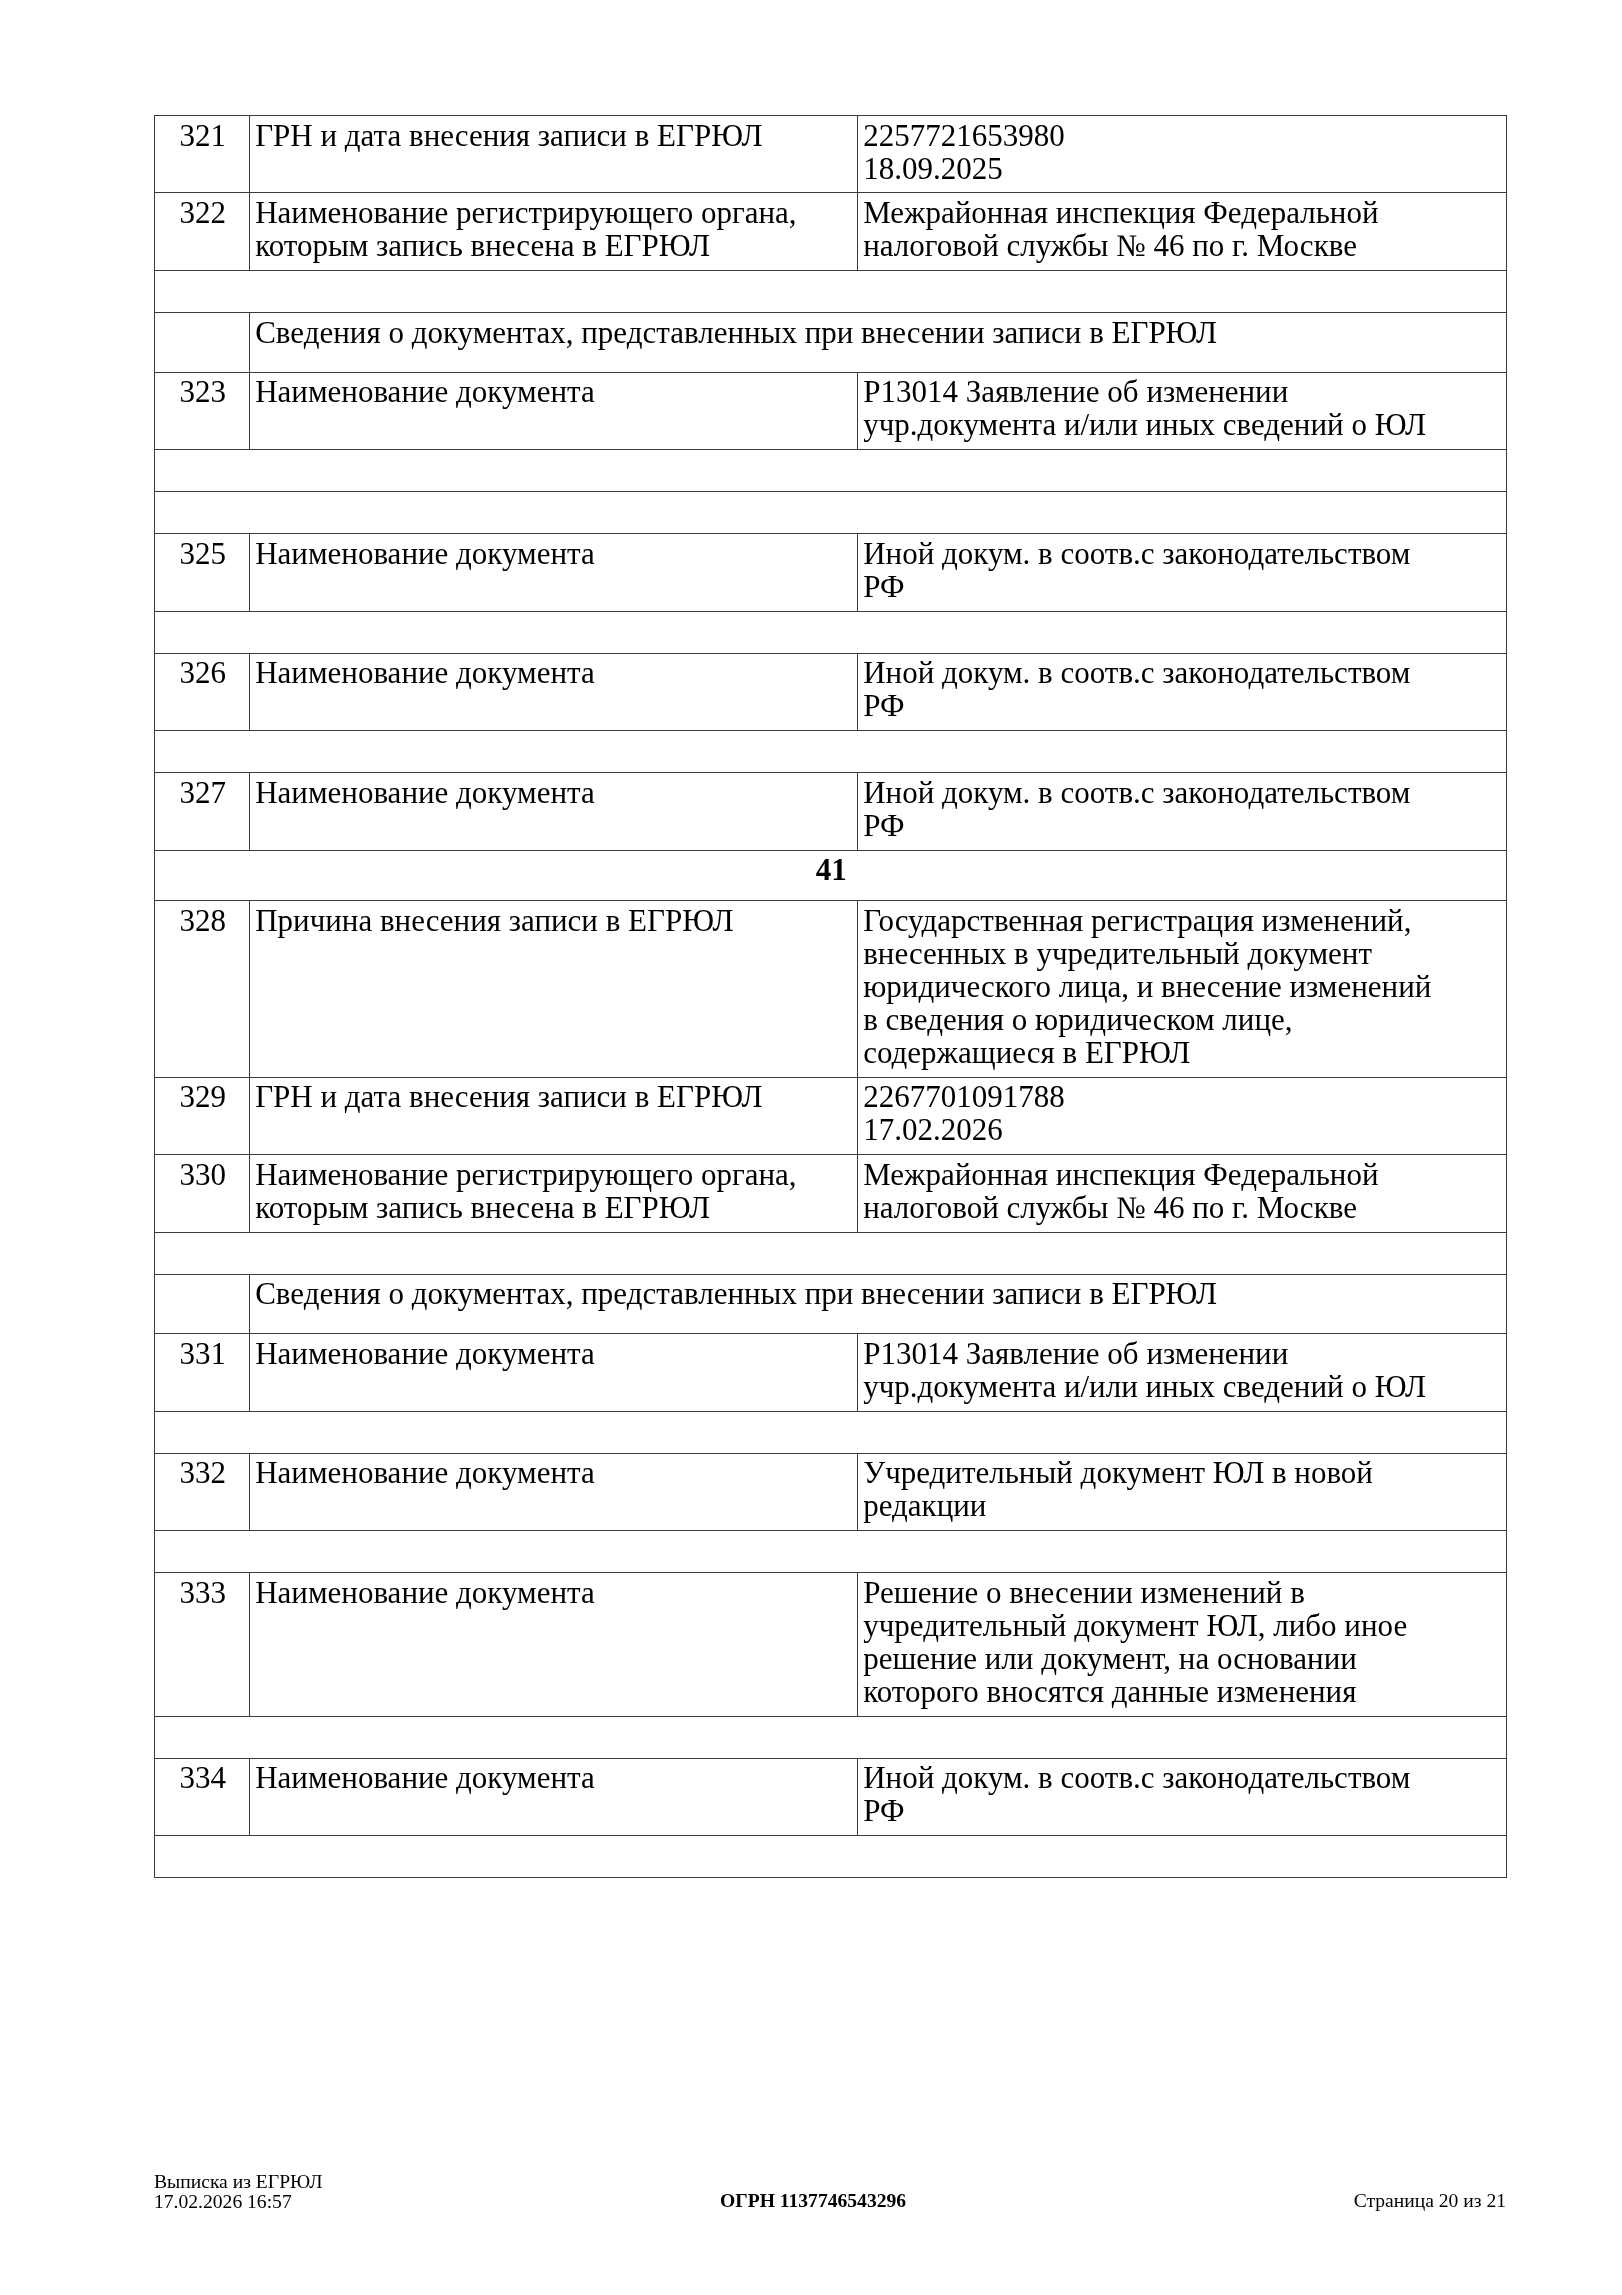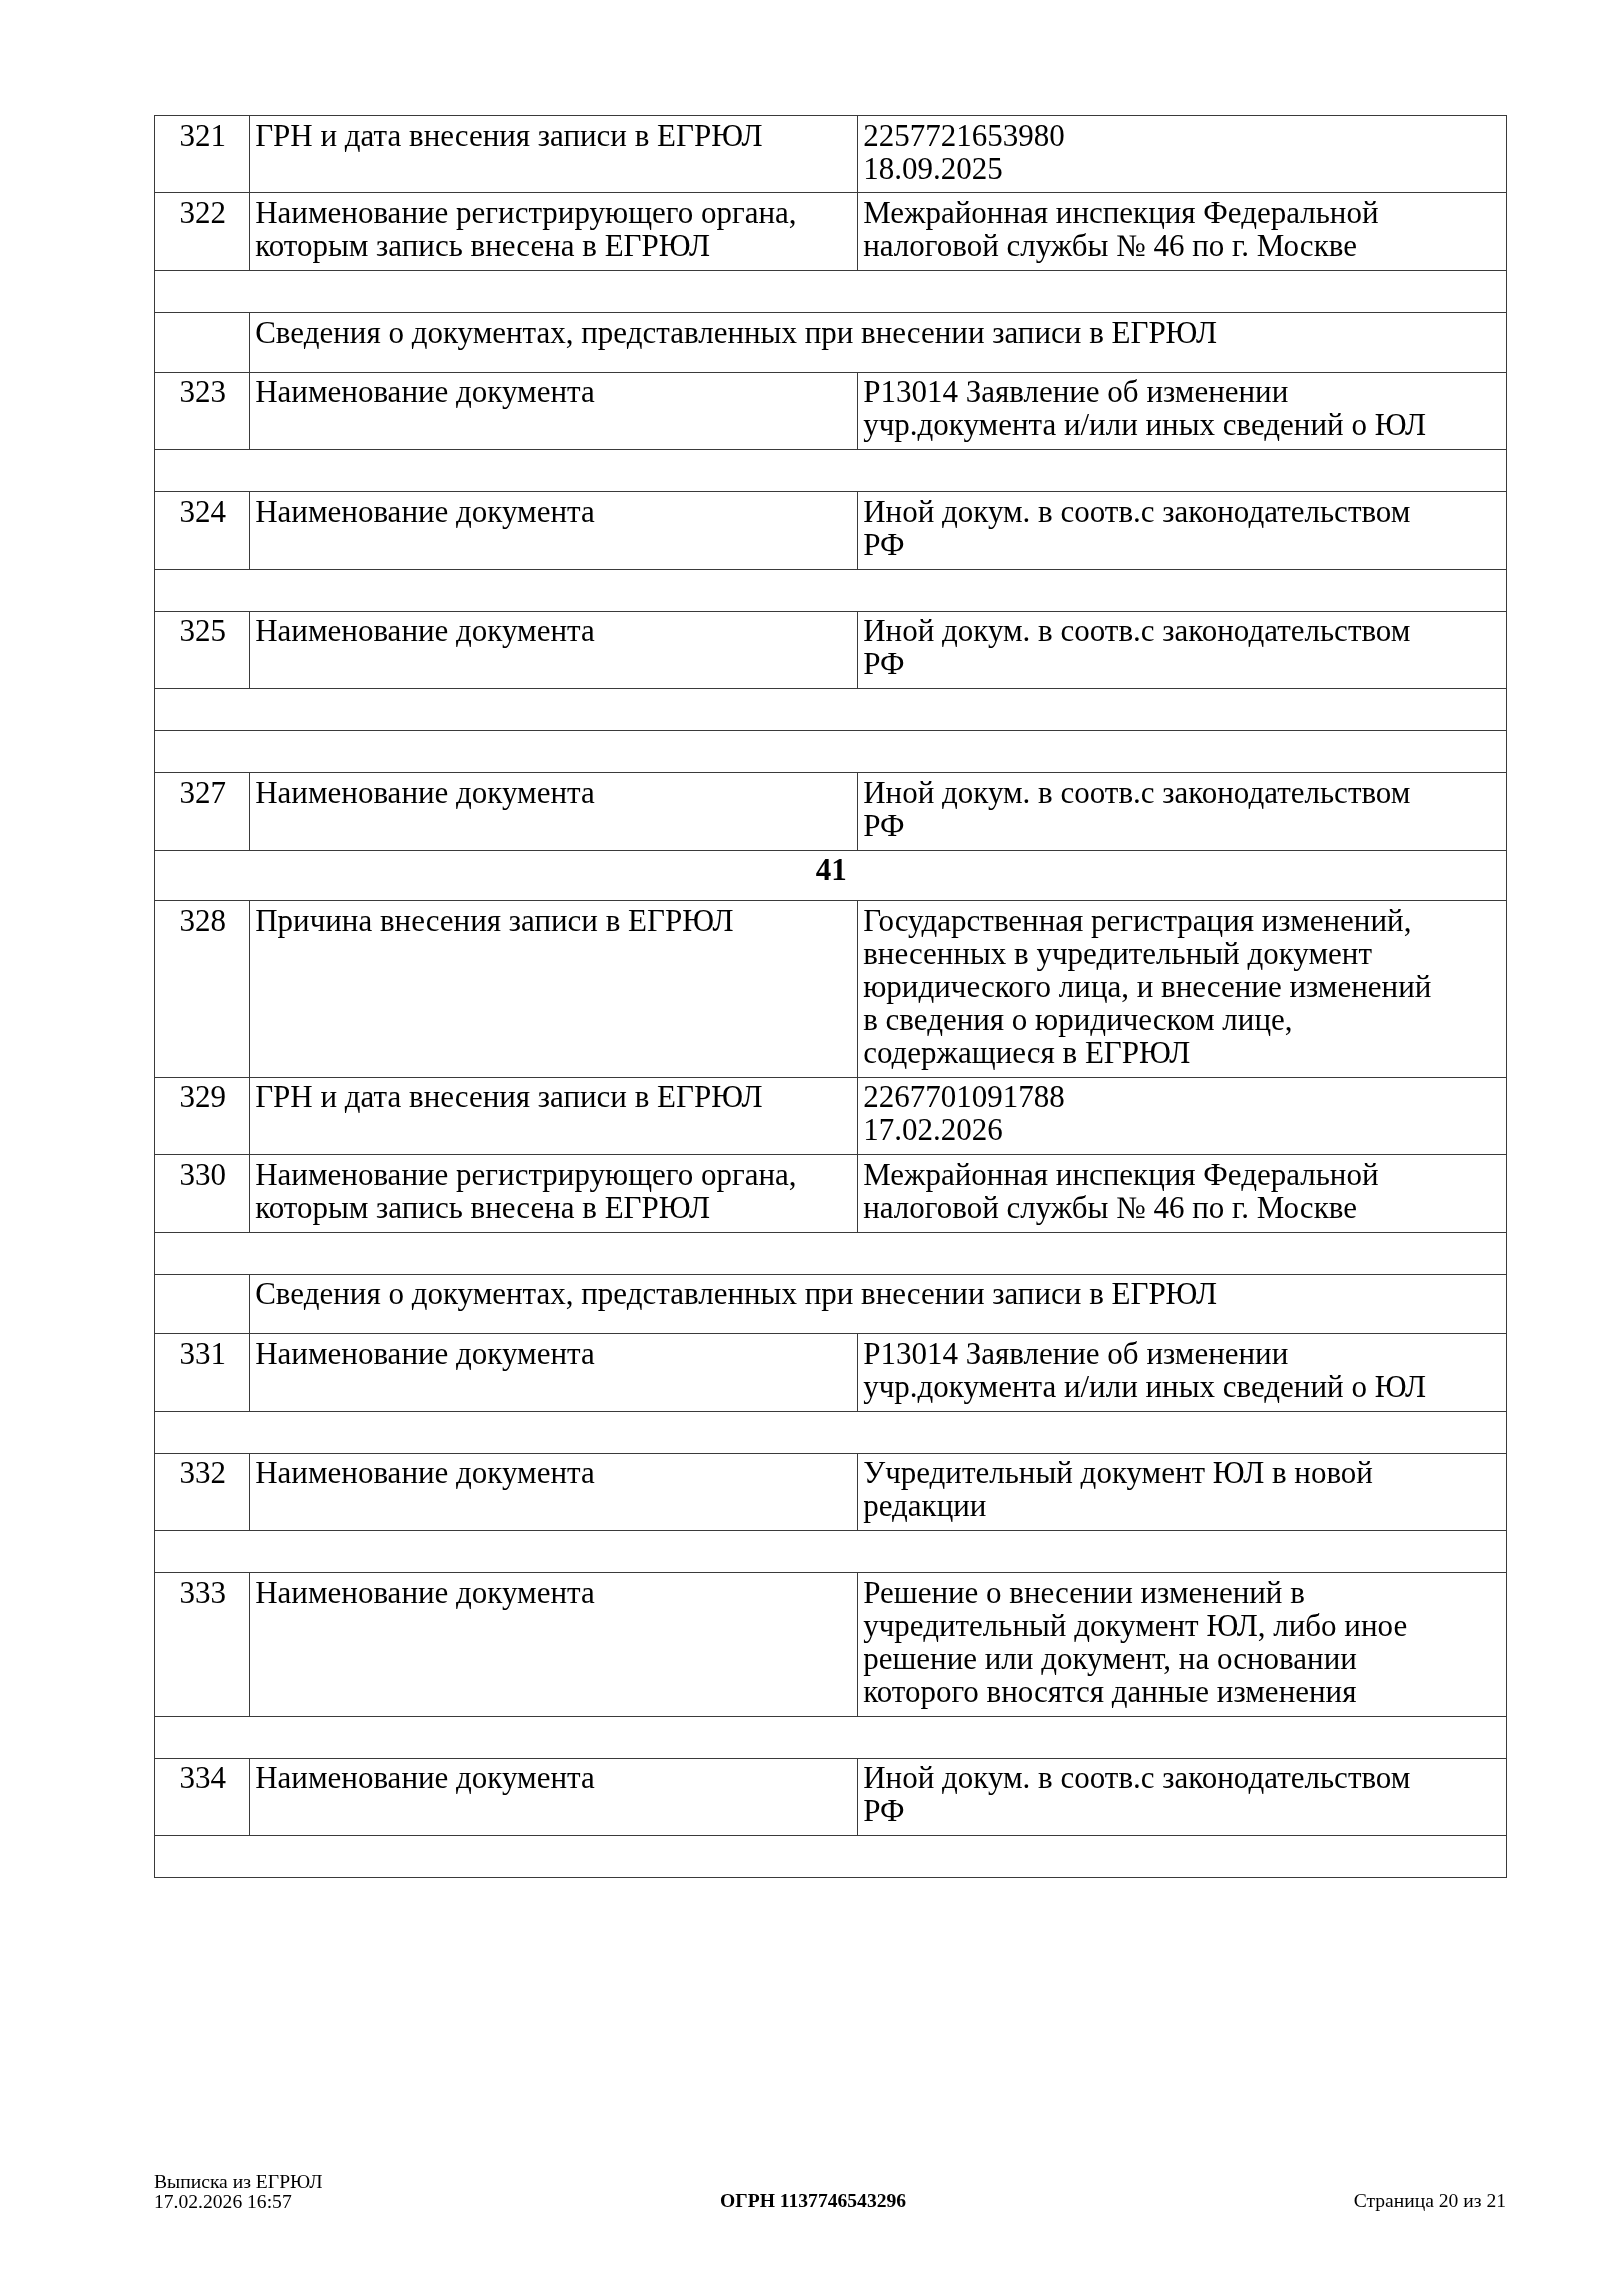--- a/index.html
+++ b/index.html
@@ -73,45 +73,45 @@
             <span class="line">Наименование документа</span>
           </td>
           <td>
             <span class="line">Р13014 Заявление об изменении</span>
             <span class="line">учр.документа и/или иных сведений о ЮЛ</span>
           </td>
         </tr>
         <tr class="empty">
           <td colspan="3"></td>
         </tr>
-        <tr class="row-2">
-          <td class="num">324</td>
-          <td>
-            <span class="line">Наименование документа</span>
-          </td>
-          <td>
-            <span class="line">Иной докум. в соотв.с законодательством</span>
-            <span class="line">РФ</span>
-          </td>
-        </tr>
         <tr class="empty">
           <td colspan="3"></td>
         </tr>
         <tr class="row-2">
           <td class="num">325</td>
           <td>
             <span class="line">Наименование документа</span>
           </td>
           <td>
             <span class="line">Иной докум. в соотв.с законодательством</span>
             <span class="line">РФ</span>
           </td>
         </tr>
         <tr class="empty">
           <td colspan="3"></td>
+        </tr>
+        <tr class="row-2">
+          <td class="num">326</td>
+          <td>
+            <span class="line">Наименование документа</span>
+          </td>
+          <td>
+            <span class="line">Иной докум. в соотв.с законодательством</span>
+            <span class="line">РФ</span>
+          </td>
         </tr>
         <tr class="empty">
           <td colspan="3"></td>
         </tr>
         <tr class="row-2">
           <td class="num">327</td>
           <td>
             <span class="line">Наименование документа</span>
           </td>
           <td>

